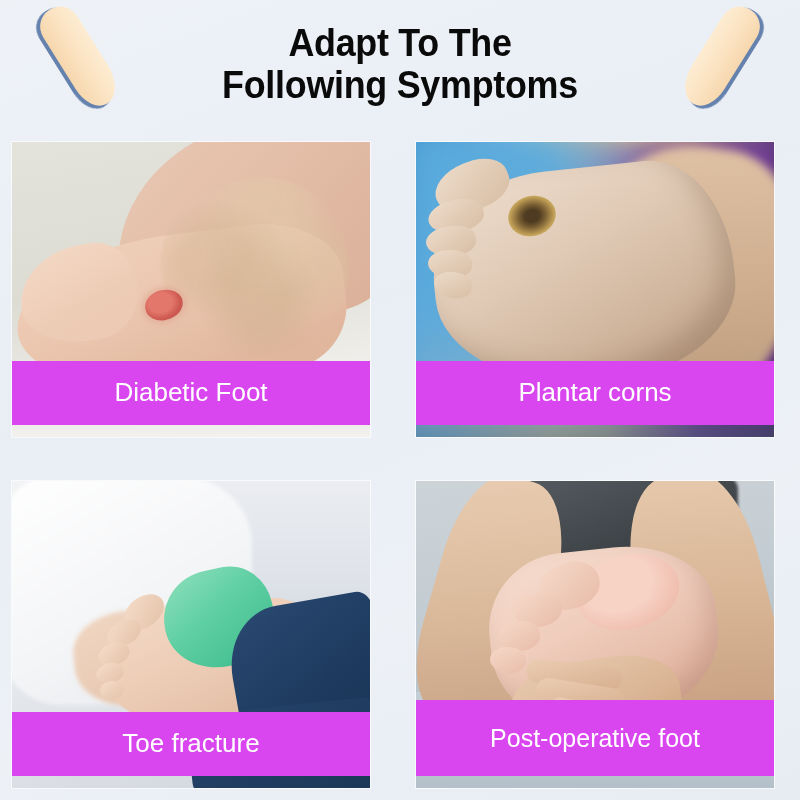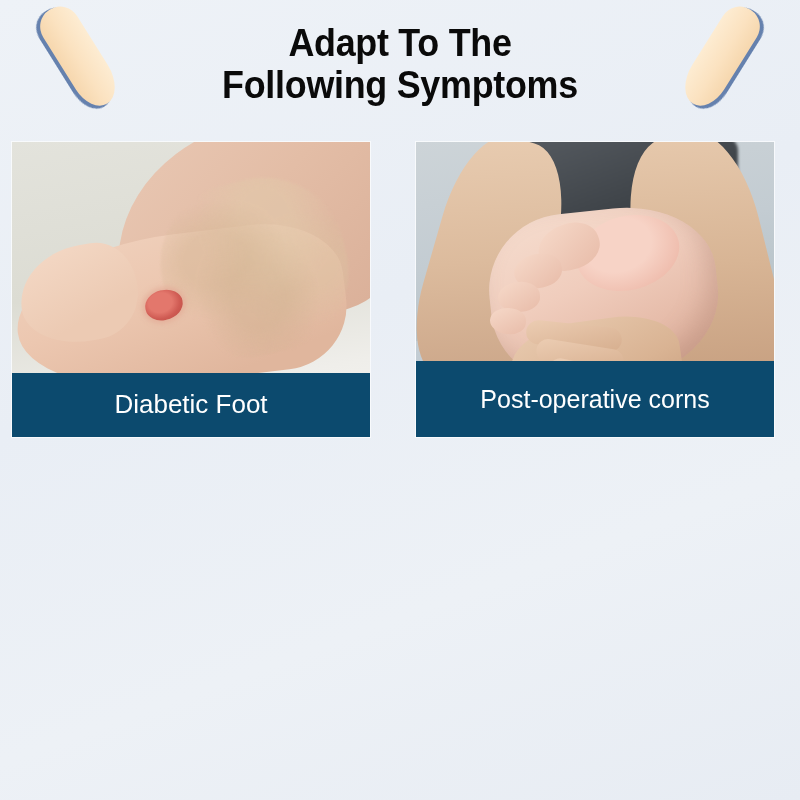--- a/index.html
+++ b/index.html
@@ -48,22 +48,22 @@
     column-gap:46px; row-gap:44px;
   }
   .card {
     position:relative; overflow:hidden;
     background:#dfe6ee;
     box-shadow:0 0 0 1px rgba(255,255,255,.65);
   }
   .photo { position:absolute; inset:0; overflow:hidden; }
 
   .label-bar {
-    position:absolute; left:0; right:0; bottom:0;
-    background:#0c4a6e;
+    position:absolute; left:0; right:0; bottom:12px;
+    background:#d946ef;
     color:#ffffff;
     text-align:center;
     font-size:26px; line-height:1.12;
     font-weight:400;
     display:flex; align-items:center; justify-content:center;
     padding:8px 6px;
   }
   .label-bar.one-line { height:64px; }
   .label-bar.two-line { height:76px; font-size:25px; }
   .label-bar span { display:block; }
@@ -315,21 +315,63 @@
       <div class="toe"></div>
       <div class="scale"></div>
       <div class="ulcer"></div>
       <div class="shadow-floor"></div>
     </div>
     <div class="label-bar one-line">
       <span>Diabetic Foot</span>
     </div>
   </div>
 
-
+  <div class="card">
+    <div class="photo ph2">
+      <div class="bgblur"></div>
+      <div class="calf"></div>
+      <div class="sole"></div>
+      <div class="toes">
+          <i></i>
+          <i></i>
+          <i></i>
+          <i></i>
+          <i></i>
+        </div>
+      <div class="corn"></div>
+      <div class="heel-shadow"></div>
+    </div>
+    <div class="label-bar one-line">
+      <span>Plantar corns</span>
+    </div>
+  </div>
+
+  <div class="card">
+    <div class="photo ph3">
+      <div class="wall"></div>
+      <div class="counter"></div>
+      <div class="coat"></div>
+      <div class="arm"></div>
+      <div class="glove-cuff"></div>
+      <div class="foot3"></div>
+      <div class="glove"></div>
+      <div class="toes3">
+          <i></i>
+          <i></i>
+          <i></i>
+          <i></i>
+          <i></i>
+        </div>
+      <div class="denim"></div>
+      <div class="denim2"></div>
+    </div>
+    <div class="label-bar one-line">
+      <span>Toe fracture</span>
+    </div>
+  </div>
 
   <div class="card">
     <div class="photo ph4">
       <div class="shorts"></div>
       <div class="tile"></div>
       <div class="armL"></div>
       <div class="armR"></div>
       <div class="foot4"></div>
       <div class="ball"></div>
       <div class="toes4">
@@ -340,18 +382,18 @@
         </div>
       <div class="handFront"></div>
       <div class="fingers">
           <i></i>
           <i></i>
           <i></i>
         </div>
     </div>
     <div class="label-bar two-line">
       <div>
-        <span>Post-operative corns</span>
+        <span>Post-operative foot</span>
       </div>
     </div>
   </div>
 
 </div>
 
 </body></html>

